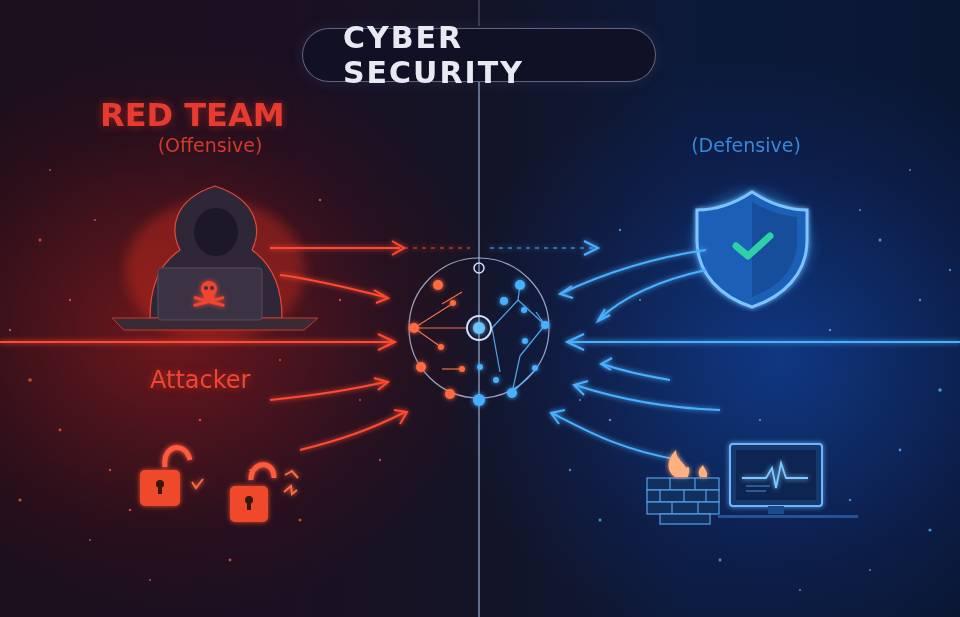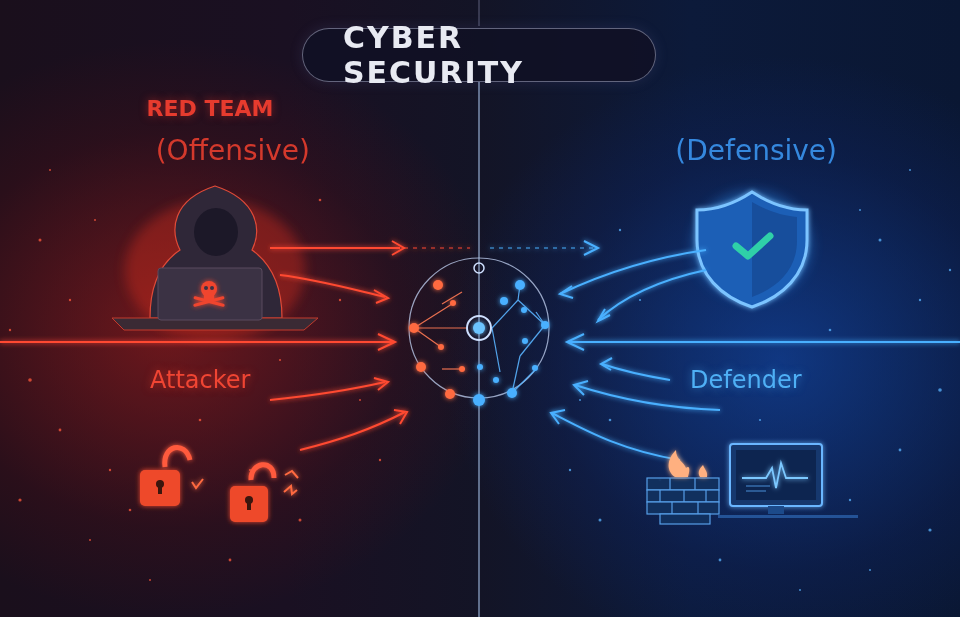--- a/index.html
+++ b/index.html
@@ -6,26 +6,26 @@
   body { width:960px; height:617px; overflow:hidden; background:#0d0f1e; font-family:"DejaVu Sans","Liberation Sans",sans-serif; }
   .stage { position:relative; width:960px; height:617px; overflow:hidden;
     background:
       radial-gradient(ellipse 420px 360px at 170px 330px, rgba(180,30,25,0.55), rgba(90,15,20,0.25) 55%, transparent 80%),
       radial-gradient(ellipse 420px 380px at 780px 360px, rgba(20,80,190,0.55), rgba(15,40,110,0.3) 55%, transparent 80%),
       linear-gradient(90deg, #1a0f1c 0%, #1a1022 30%, #131426 50%, #0c1a3a 72%, #0a1733 100%);
   }
   .layer { position:absolute; left:0; top:0; width:960px; height:617px; }
   .title-pill { position:absolute; left:302px; top:28px; width:352px; height:52px; border:1.5px solid rgba(200,205,230,0.45); border-radius:28px; background:rgba(16,17,36,0.85); display:flex; align-items:center; justify-content:center; box-shadow:0 0 14px rgba(120,130,200,0.15); }
   .title-text { color:#e8eaf2; font-size:30px; font-weight:bold; letter-spacing:2px; font-family:"DejaVu Sans",sans-serif;margin-left:40px; }
-  .team-title { position:absolute; font-weight:bold; font-size:22px; text-align:center; font-family:"DejaVu Sans",sans-serif; }
-  .team-sub { position:absolute; font-size:28px; text-align:right; font-family:"DejaVu Sans",sans-serif; }
+  .team-title { position:absolute; font-weight:bold; font-size:32px; font-family:"DejaVu Sans",sans-serif; }
+  .team-sub { position:absolute; font-size:19px; text-align:center; font-family:"DejaVu Sans",sans-serif; }
   .red-title { left:100px; top:96px; width:220px; color:#e63b2e; text-shadow:0 0 8px rgba(230,50,40,0.5); }
   .red-sub { left:110px; top:134px; width:200px; color:#d4392c; }
   .blue-title { left:630px; top:96px; width:240px; color:#3d9bf0; text-shadow:0 0 8px rgba(60,150,240,0.5); }
-  .blue-sub { left:617px; top:134px; width:220px; color:#3588de; }
+  .blue-sub { left:636px; top:134px; width:220px; color:#3588de; }
   .role { position:absolute; font-weight:normal; font-size:24px; font-family:"DejaVu Sans",sans-serif; }
   .role-red { left:150px; top:366px; color:#f04533; text-shadow:0 0 8px rgba(240,60,40,0.6); }
   .role-blue { left:690px; top:366px; color:#4fb0f5; text-shadow:0 0 8px rgba(70,170,245,0.6); }
 </style>
 </head>
 <body>
 
 <div class="stage">
 
   <svg class="layer" viewBox="0 0 960 617">
@@ -209,21 +209,20 @@
       <path d="M670 380 C640 375 620 370 602 364"></path>
         <path d="M612 358 L601 364 L611 370"></path>
       <path d="M720 410 C660 408 615 398 575 385"></path>
         <path d="M588 381 L574 385 L584 395"></path>
       <path d="M680 460 C620 450 585 430 552 413"></path>
         <path d="M565 410 L551 413 L559 424"></path>
     </g>
   </svg>
 
   <div class="role role-red">Attacker</div>
-  <div class="role role-blue">Defender</div>
 
   <svg class="layer" viewBox="0 0 960 617">
     <g filter="url(#glowR)">
       <path d="M165 467 C162 445 185 440 190 460" stroke="#ff5a3c" stroke-width="5" fill="none"></path>
       <rect x="140" y="470" width="40" height="36" rx="5" fill="#ee4a2c"></rect>
       <circle cx="160" cy="484" r="4" fill="#3a1410"></circle>
         <rect x="158" y="484" width="4" height="10" fill="#3a1410"></rect>
       <path d="M192 482 L196 488 L203 479" stroke="#ff6a40" stroke-width="2" fill="none"></path>
     </g>
     <g filter="url(#glowR)">

